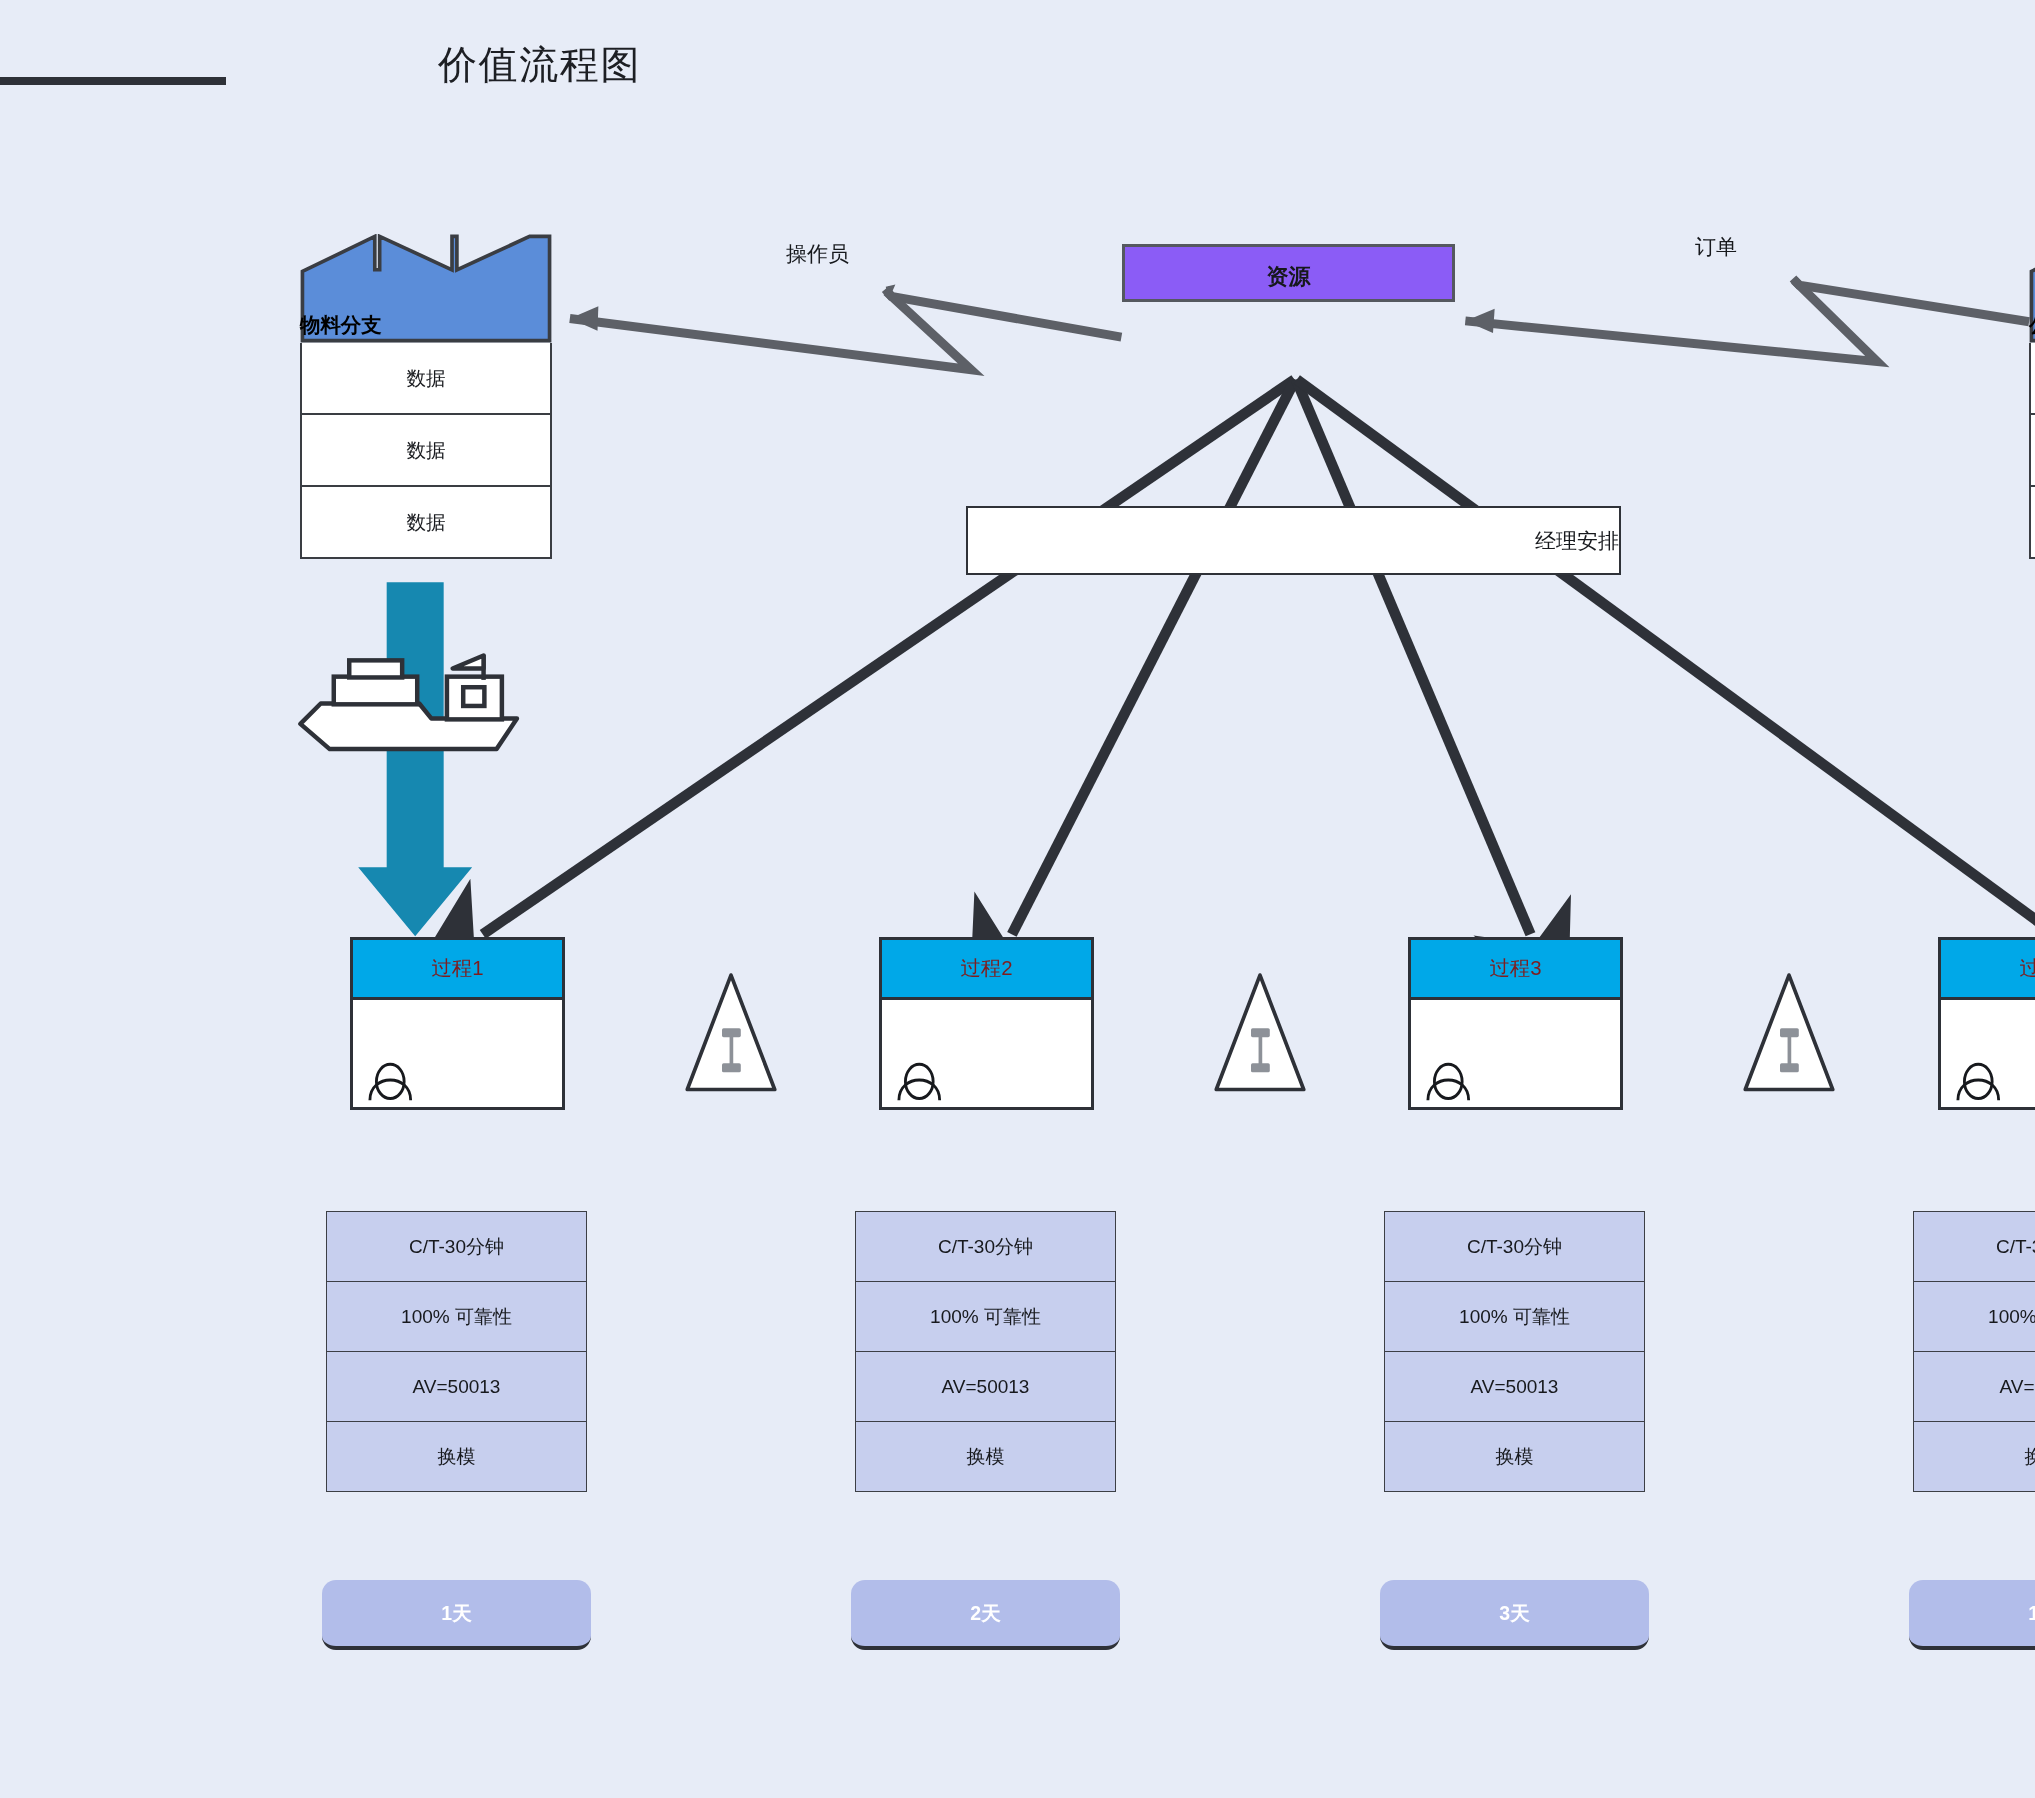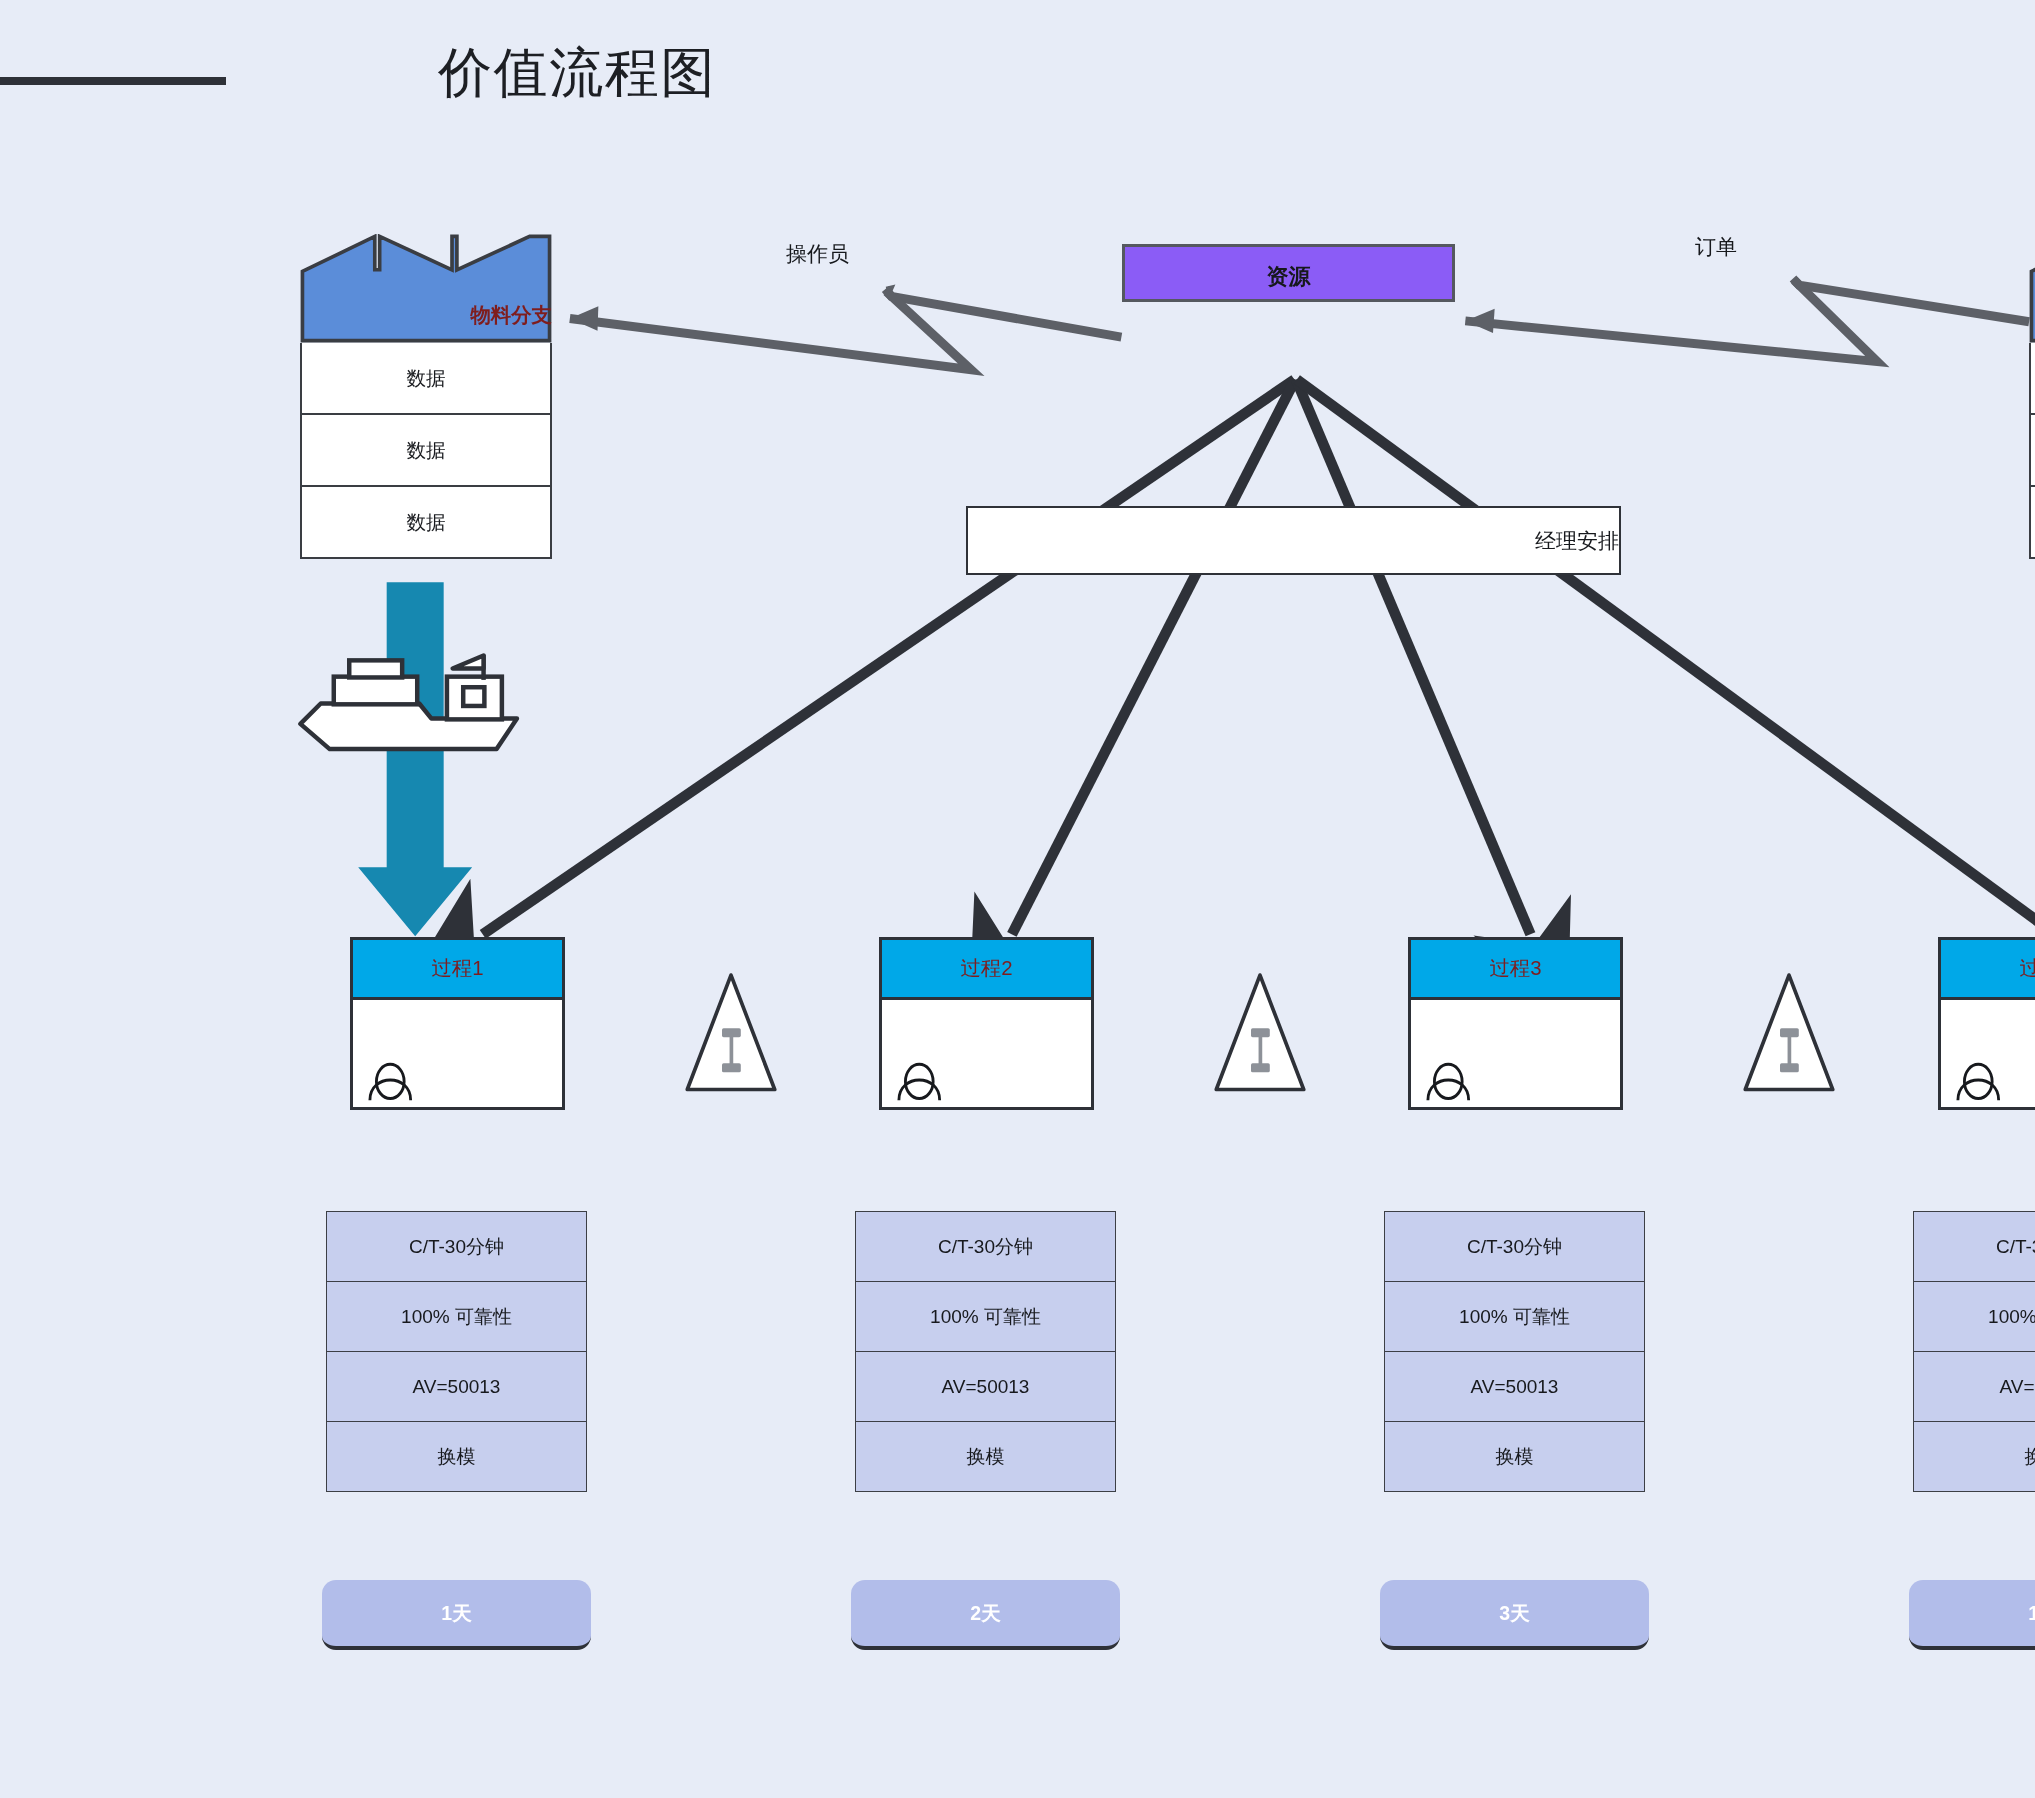--- a/index.html
+++ b/index.html
@@ -13,34 +13,34 @@
   #stage{position:absolute;inset:0;}
   .abs{position:absolute;}
 
   
   #header-rule{
     left:0;top:77px;width:226px;height:8.1px;
     background:#2e3138;
   }
   #page-title{
     left:438px;top:45px;
-    font-size:54px;font-weight:400;color:#1d1f24;
+    font-size:39px;font-weight:400;color:#1d1f24;
     letter-spacing:1.6px;white-space:nowrap;
     line-height:1;
   }
 
   
   .factory{width:252px;}
   .factory-roof{
     width:252px;height:109px;position:relative;
   }
   .factory-roof svg{display:block;width:252px;height:109px;}
   .factory-name{
-    position:absolute;left:0;right:0;bottom:14px;
-    text-align:right;font-size:20.4px;font-weight:bold;color:#7f1d1d;
+    position:absolute;left:0;right:0;bottom:4px;
+    text-align:left;font-size:20.4px;font-weight:bold;color:#000000;
   }
   .factory-rows{border:2.4px solid #3a3d43;border-top:none;background:#c2410c;}
   .factory-row{
     height:70px;line-height:70px;text-align:center;
     font-size:19.5px;color:#17191d;border-top:2.4px solid #3a3d43;
     background:#fff;
   }
   .factory-row:first-child{border-top:none;}
 
   

